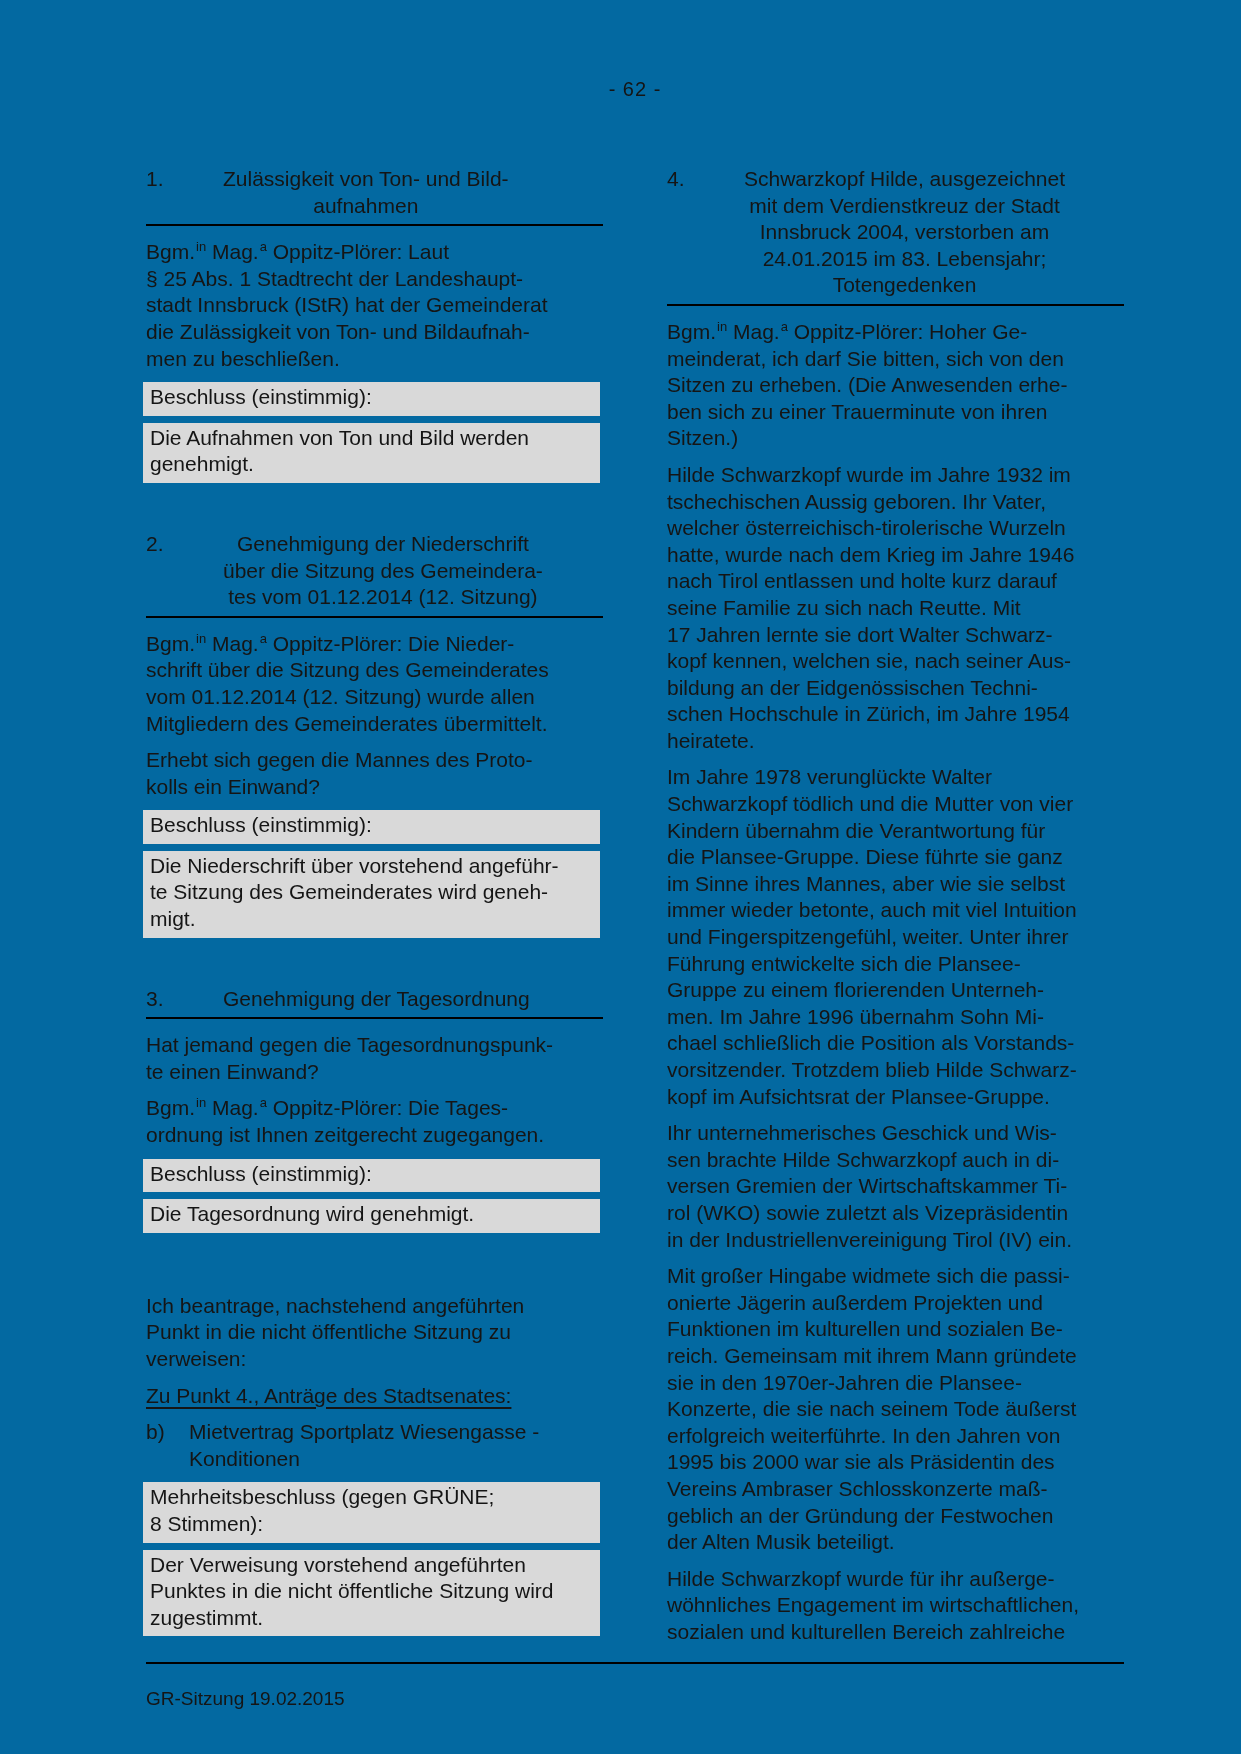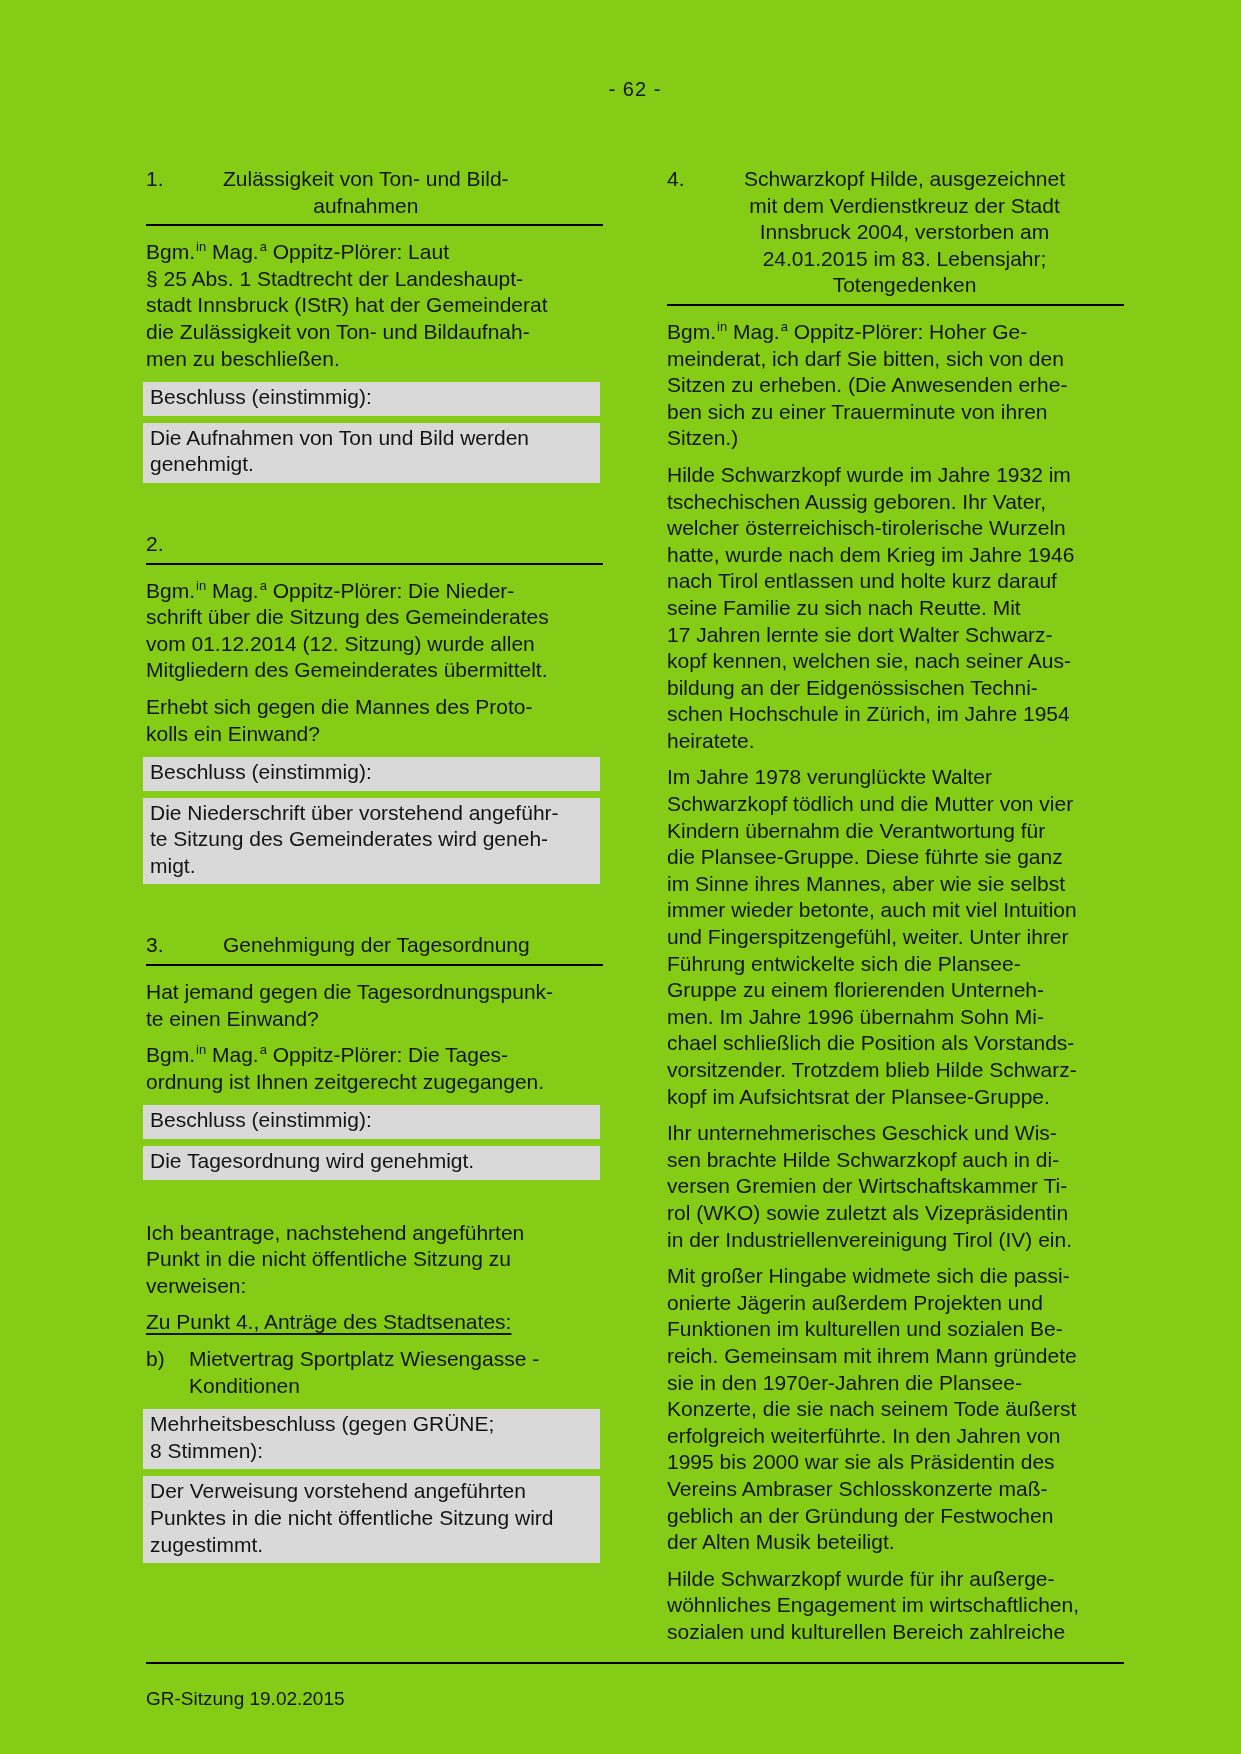--- a/index.html
+++ b/index.html
@@ -3,21 +3,21 @@
 <meta charset="utf-8">
 <style>
   * { box-sizing: border-box; }
   html, body { margin: 0; padding: 0; }
   body {
     width: 1241px; height: 1754px;
     background: #ffffff;
     font-family: "Liberation Sans", sans-serif;
     color: #151515;
   }
-  .sheet { position: relative; width: 1241px; height: 1754px; background: #84cc16; overflow: hidden; }
+  .sheet { position: relative; width: 1241px; height: 1754px; background: #0369a1; overflow: hidden; }
 
   .pagenum {
     position: absolute; top: 78px; left: 146px; width: 978px;
     text-align: center; font-size: 20px; letter-spacing: 1px;
   }
 
   .cols {
     position: absolute; top: 166px; left: 146px; width: 978px;
     display: flex; gap: 64px;
     font-size: 21px; line-height: 26.6px;
@@ -39,21 +39,21 @@
 
   .hl {
     background: var(--hl, #d9d9d9);
     margin: 0 3px 7px -3px;
     padding: 2px 24px 5px 7px;
     white-space: pre-line;
   }
 
   section { margin: 0; }
   .gap48 { margin-top: 48px; }
-  .gap44 { margin-top: 40px; }
+  .gap44 { margin-top: 60px; }
 
   .subitem { display: flex; margin: 0 0 10px 0; }
   .snum { flex: 0 0 43px; }
   .stext { white-space: pre-line; }
 
   .u { text-decoration: underline; text-decoration-thickness: 2px; text-underline-offset: 4px; }
 
   .footer {
     position: absolute; left: 146px; top: 1662px; width: 978px;
     border-top: 2px solid #000;
@@ -84,20 +84,23 @@
 die Zulässigkeit von Ton- und Bildaufnah-
 men zu beschließen.</span></p>
         <div class="hl">Beschluss (einstimmig):</div>
         <div class="hl">Die Aufnahmen von Ton und Bild werden
 genehmigt.</div>
       </section>
 
       <section class="gap48">
         <div class="heading">
           <span class="hnum">2.</span>
+          <span class="htitle">Genehmigung der Niederschrift
+über die Sitzung des Gemeindera-
+tes vom 01.12.2014 (12. Sitzung)</span>
         </div>
         <p class="para"><span>Bgm.</span><sup>in</sup><span> Mag.</span><sup>a</sup><span> Oppitz-Plörer: Die Nieder-
 schrift über die Sitzung des Gemeinderates
 vom 01.12.2014 (12. Sitzung) wurde allen
 Mitgliedern des Gemeinderates übermittelt.</span></p>
         <p class="para">Erhebt sich gegen die Mannes des Proto-
 kolls ein Einwand?</p>
         <div class="hl">Beschluss (einstimmig):</div>
         <div class="hl">Die Niederschrift über vorstehend angeführ-
 te Sitzung des Gemeinderates wird geneh-

